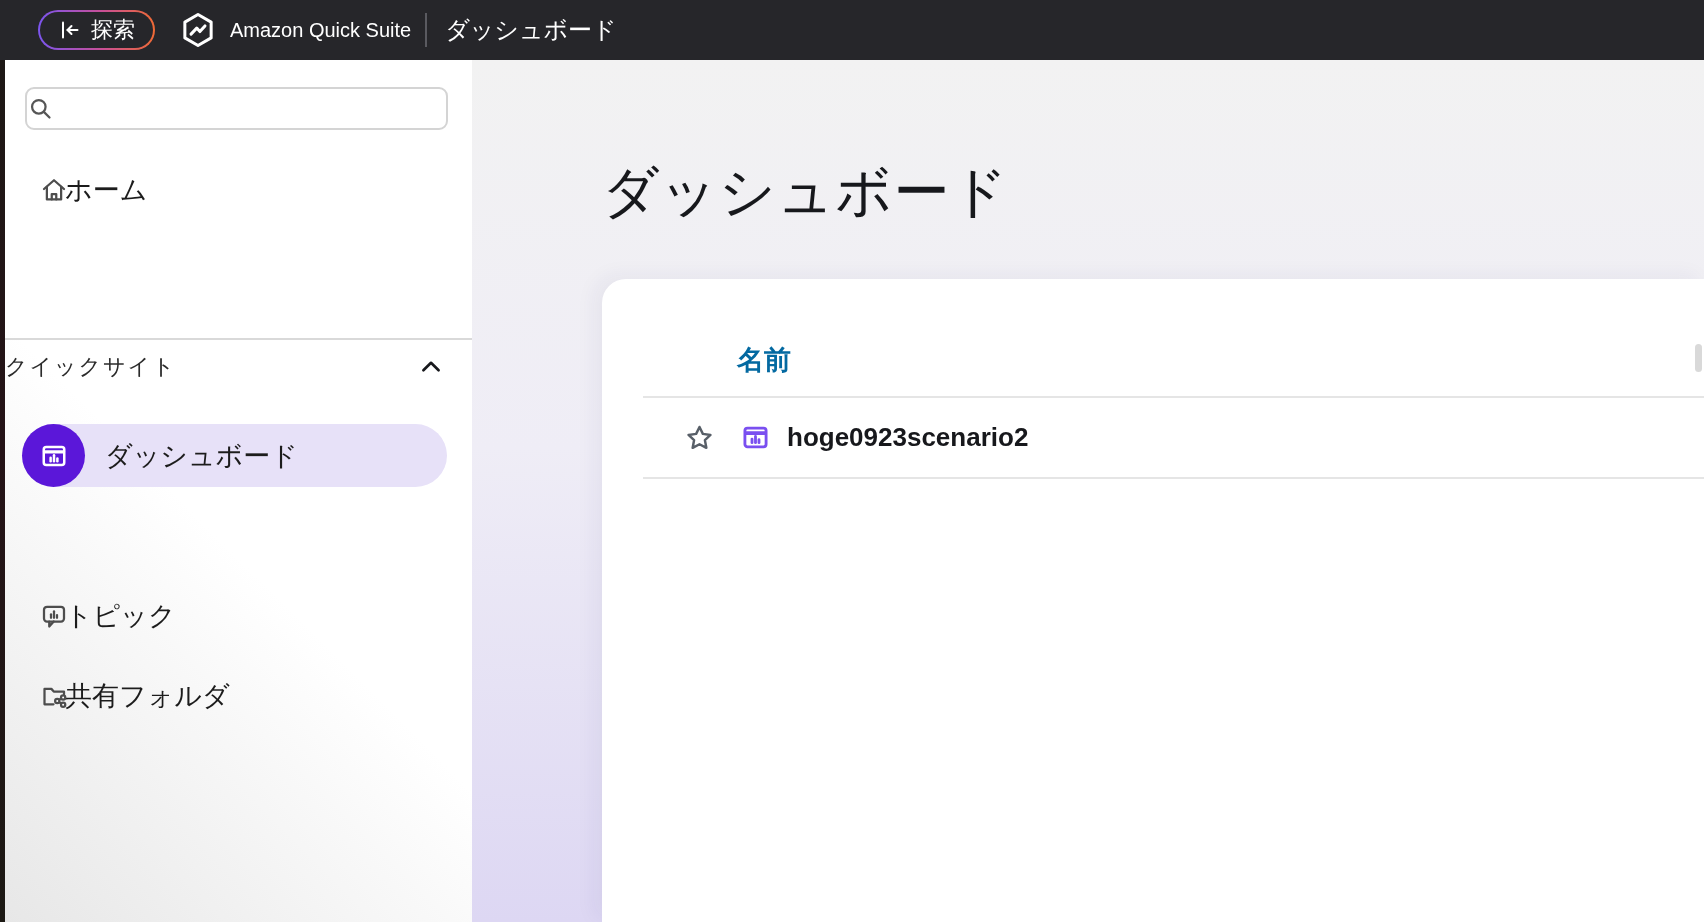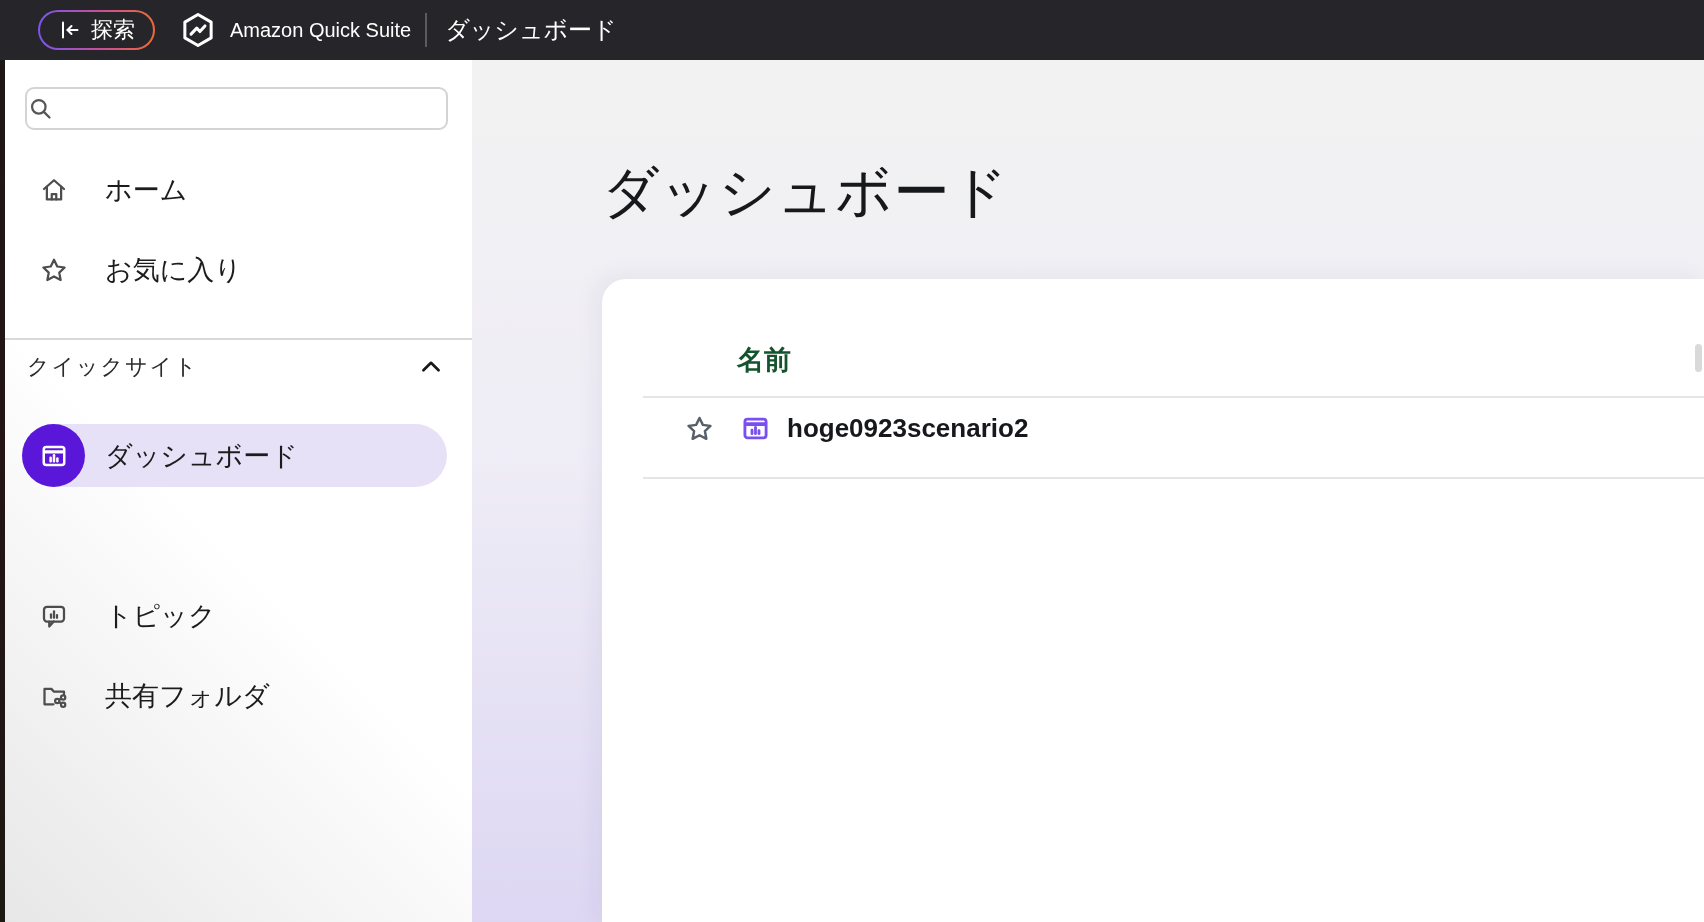--- a/index.html
+++ b/index.html
@@ -70,33 +70,33 @@
     font-size: 24px; color: #333; padding: 0 8px 0 16px;
   }
   .search-box input::placeholder { color: #5c5c5c; opacity: 1; }
   .search-icon { margin-right: 14px; display: flex; }
 
   .nav-item {
     position: absolute; left: 0; width: 467px; height: 80px;
     display: flex; align-items: center; cursor: pointer;
   }
   .nav-icon { position: absolute; left: 34px; width: 30px; height: 30px; display: flex; }
-  .nav-label { margin-left: 100px; font-size: 27px; color: #1c1c1c; }
+  .nav-label { margin-left: 60px; font-size: 27px; color: #1c1c1c; }
 
   .sidebar-divider {
     position: absolute; left: 0; top: 278px; width: 467px; height: 2px;
     background: #d9d9d9;
   }
 
   .section-header {
     position: absolute; left: 0; top: 285px; width: 467px; height: 44px;
     display: flex; align-items: center;
   }
   .section-label {
-    margin-left: 22px; font-size: 22px; color: #2b2b2b; letter-spacing: 2px;
+    font-size: 22px; color: #2b2b2b; letter-spacing: 2px;
   }
   .section-chevron {
     position: absolute; right: 27px; width: 28px; height: 28px;
     display: flex; cursor: pointer;
   }
 
   .nav-item.selected {
     left: 17px; width: 425px; height: 63px;
     background: #e7e1f8; border-radius: 34px;
   }
@@ -118,30 +118,30 @@
     letter-spacing: 1px;
   }
   .card {
     position: absolute; left: 130px; top: 219px; right: 0; bottom: 0;
     background: #ffffff;
     border-radius: 24px 0 0 0;
     box-shadow: -8px -4px 20px rgba(40, 30, 90, 0.05);
   }
   .col-header {
     position: absolute; left: 135px; top: 63px;
-    font-size: 27px; font-weight: 700; color: #14532d;
+    font-size: 27px; font-weight: 700; color: #0369a1;
     cursor: pointer;
   }
   .table-divider {
     position: absolute; left: 41px; right: 0; height: 2px; background: #e5e5e5;
   }
   .divider-1 { top: 117px; }
   .divider-2 { top: 198px; }
   .table-row {
-    position: absolute; left: 41px; right: 0; top: 110px; height: 56px;
+    position: absolute; left: 41px; right: 0; top: 119px; height: 56px;
     cursor: pointer;
   }
   .row-star {
     position: absolute; left: 41px; top: 24px; width: 31px; height: 31px;
     display: flex; cursor: pointer;
   }
   .row-icon {
     position: absolute; left: 97px; top: 24px; width: 31px; height: 31px;
     display: flex;
   }
@@ -204,28 +204,20 @@
     <span class="nav-icon">
       <svg width="30" height="30" viewBox="0 0 24 24" fill="none" stroke="#4d4d4d" stroke-width="1.8" stroke-linecap="round" stroke-linejoin="round">
         <path d="M4 11.2 L12 4.2 L20 11.2"></path>
         <path d="M6.3 9.4 V19.5 H17.7 V9.4"></path>
         <path d="M10.2 19.5 V15.2 H13.8 V19.5"></path>
       </svg>
     </span>
     <span class="nav-label">ホーム</span>
   </div>
 
-  <div class="nav-item" style="top:170px">
-    <span class="nav-icon">
-      <svg width="30" height="30" viewBox="0 0 24 24" fill="none" stroke="#4d4d4d" stroke-width="1.8" stroke-linejoin="round">
-        <path d="M12 3.8 L14.6 9.2 L20.5 10 L16.2 14.1 L17.3 20 L12 17.2 L6.7 20 L7.8 14.1 L3.5 10 L9.4 9.2 Z"></path>
-      </svg>
-    </span>
-    <span class="nav-label">お気に入り</span>
-  </div>
 
   <div class="sidebar-divider"></div>
 
   <div class="section-header">
     <span class="section-label">クイックサイト</span>
     <span class="section-chevron">
       <svg width="28" height="28" viewBox="0 0 24 24" fill="none" stroke="#17181c" stroke-width="2.3" stroke-linecap="round" stroke-linejoin="round">
         <path d="M5.5 14.8 L12 8.4 L18.5 14.8"></path>
       </svg>
     </span>

